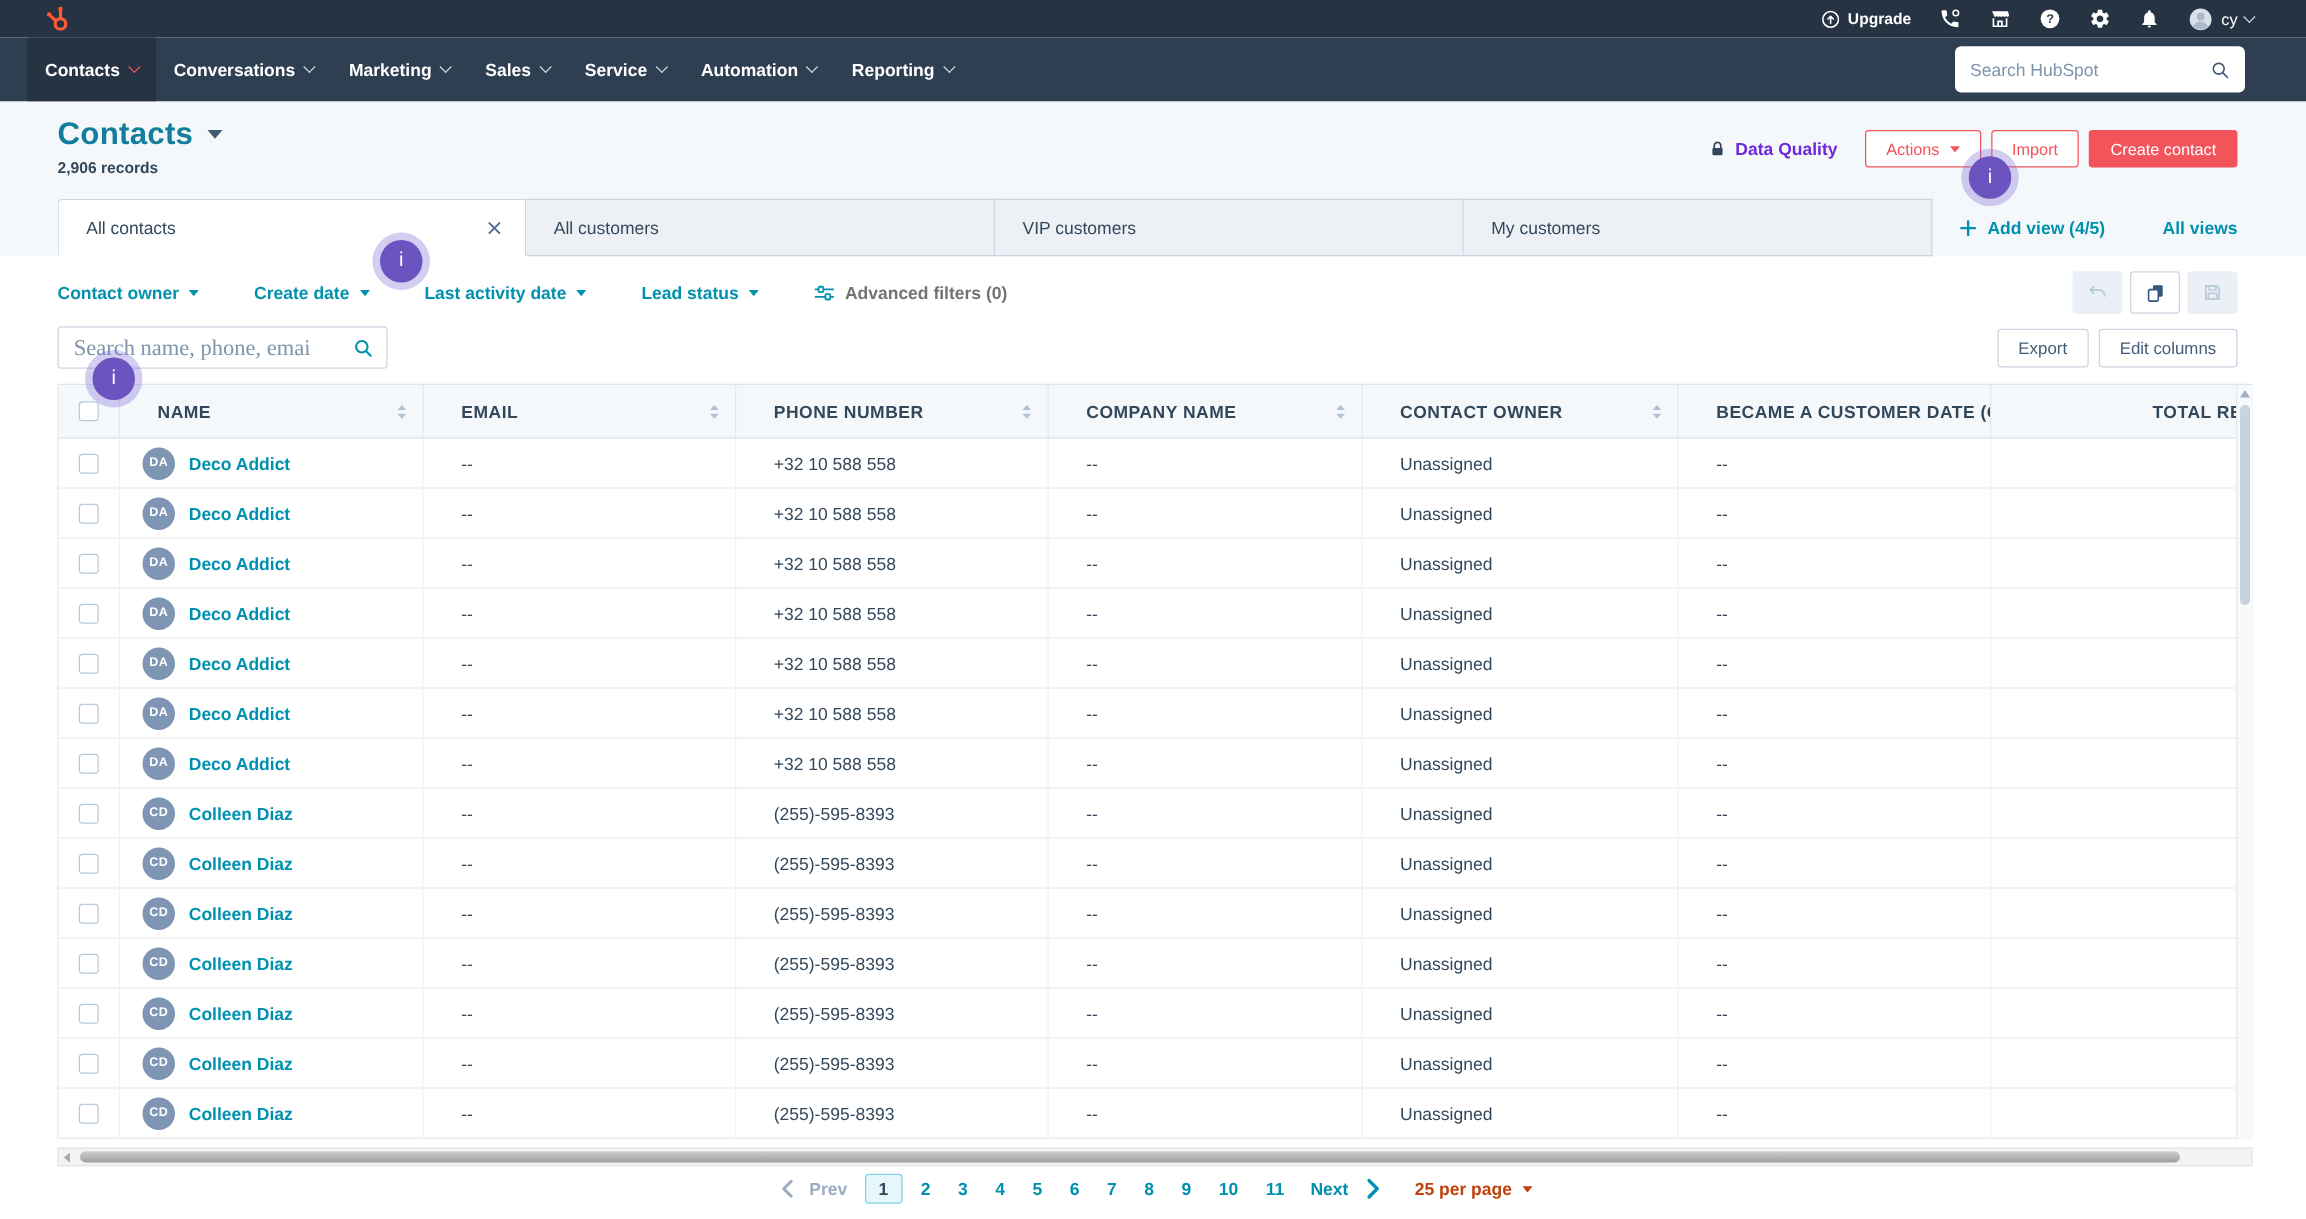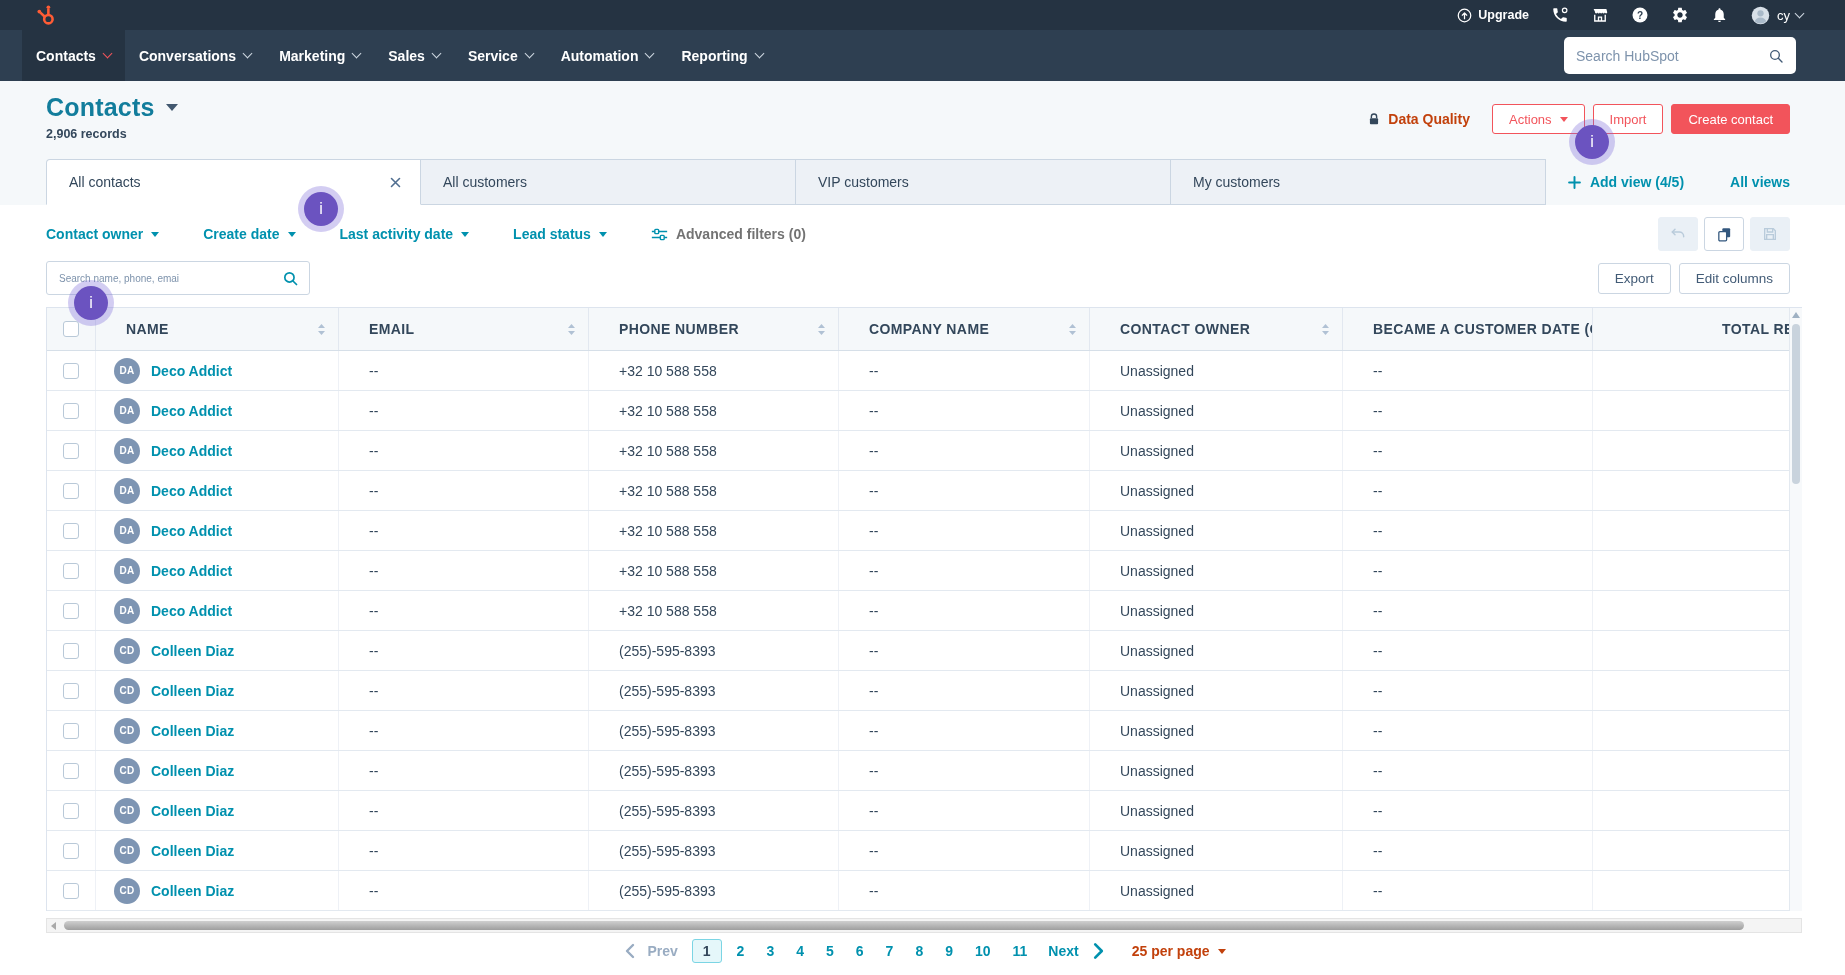--- a/index.html
+++ b/index.html
@@ -29,21 +29,21 @@
   .page-bg{position:absolute;top:81px;left:0;right:0;height:124px;background:#f5f8fa}
   .panel{position:absolute;top:205px;left:0;right:0;bottom:0;background:#fff}
 
   
   .page-header{position:absolute;top:93px;left:46px;right:55px;height:52px;display:flex;justify-content:space-between;z-index:2}
   .title-row{display:flex;align-items:center;gap:11px;cursor:pointer}
   .page-title{font-size:25px;font-weight:700;color:#127d9c;letter-spacing:.2px}
   .title-caret{width:0;height:0;border-left:6px solid transparent;border-right:6px solid transparent;border-top:7px solid #42586f}
   .records{font-size:12.5px;font-weight:700;color:#33475b;margin-top:5px}
   .header-actions{display:flex;align-items:center;gap:8px}
-  .data-quality{display:flex;align-items:flex-end;gap:7px;color:#c2410c;font-weight:600;font-size:14px;margin-right:14px;cursor:pointer}
+  .data-quality{display:flex;align-items:flex-end;gap:7px;color:#6d28d9;font-weight:600;font-size:14px;margin-right:14px;cursor:pointer}
   .btn{height:30px;border-radius:3px;font-size:13px;display:inline-flex;align-items:center;justify-content:center;padding:0 16px;font-family:inherit;cursor:pointer;font-weight:400}
   .btn-outline{background:#fff;border:1px solid #f2545b;color:#f2545b}
   .btn-solid{background:#f2545b;border:1px solid #f2545b;color:#fff}
   .caret-down{width:0;height:0;border-left:4.5px solid transparent;border-right:4.5px solid transparent;border-top:5px solid currentColor;display:inline-block}
   .btn .caret-down{margin-left:8px}
 
   
   .tabs-row{position:absolute;top:159px;left:46px;height:46px;display:flex;z-index:2}
   .tab{width:375px;border:1px solid #cbd6e2;border-left:none;background:#edf1f6;display:flex;align-items:center;justify-content:space-between;padding:0 16px 0 22px;font-size:14px;color:#33475b;cursor:pointer}
   .tab:first-child{border-left:1px solid #cbd6e2;border-top-left-radius:4px}
@@ -58,21 +58,21 @@
   .filter{display:flex;align-items:center;gap:8px;color:#0091ae;font-size:14px;font-weight:600;cursor:pointer}
   .filter .caret-down{border-top-width:5px}
   .adv-filter{display:flex;align-items:center;gap:8px;color:#737373;font-size:14px;font-weight:600;margin-left:44px;cursor:pointer}
   .view-actions{margin-left:auto;display:flex;gap:6px}
   .va-btn{width:40px;height:34px;border-radius:3px;display:flex;align-items:center;justify-content:center;background:#eaf0f6;border:1px solid #eaf0f6;cursor:pointer}
   .va-btn.selected{background:#fff;border-color:#cbd6e2}
 
   
   .toolbar-row{position:absolute;top:261px;left:46px;right:55px;display:flex;align-items:center;z-index:2}
   .contact-search{width:264px;height:34px;border:1px solid #cbd6e2;border-radius:3px;background:#fff;display:flex;align-items:center;padding:0 10px 0 12px}
-  .contact-search input{flex:1;border:0;outline:0;font-size:10px;font-family:Liberation Sans, sans-serif;color:#701a75;min-width:0}
+  .contact-search input{flex:1;border:0;outline:0;font-size:18px;font-family:Liberation Serif, serif;color:#701a75;min-width:0}
   .toolbar-right{margin-left:auto;display:flex;gap:8px}
   .btn-default{height:31px;background:#fff;border:1px solid #cbd6e2;color:#425b76;border-radius:3px;padding:0 16px;font-size:13.5px;display:inline-flex;align-items:center;cursor:pointer;font-family:inherit}
 
   
   .table{position:absolute;top:307px;left:46px;width:1756px;border:1px solid #dde4ee;border-bottom:none;z-index:1;background:#fff}
   .thead,.trow{display:grid;grid-template-columns:48px 243px 250px 250px 251px 253px 250px 1fr}
   .thead{height:43px;background:#f5f8fa;border-bottom:1px solid #d6dfe8}
   .th{display:flex;align-items:center;justify-content:space-between;font-size:14px;font-weight:700;letter-spacing:.4px;color:#33475b;padding:0 12px 0 30px;overflow:hidden;white-space:nowrap;cursor:pointer}
   .th + .th{border-left:1px solid #e2e8f0}
   .th.cell-check{justify-content:center;padding:0;cursor:default}

